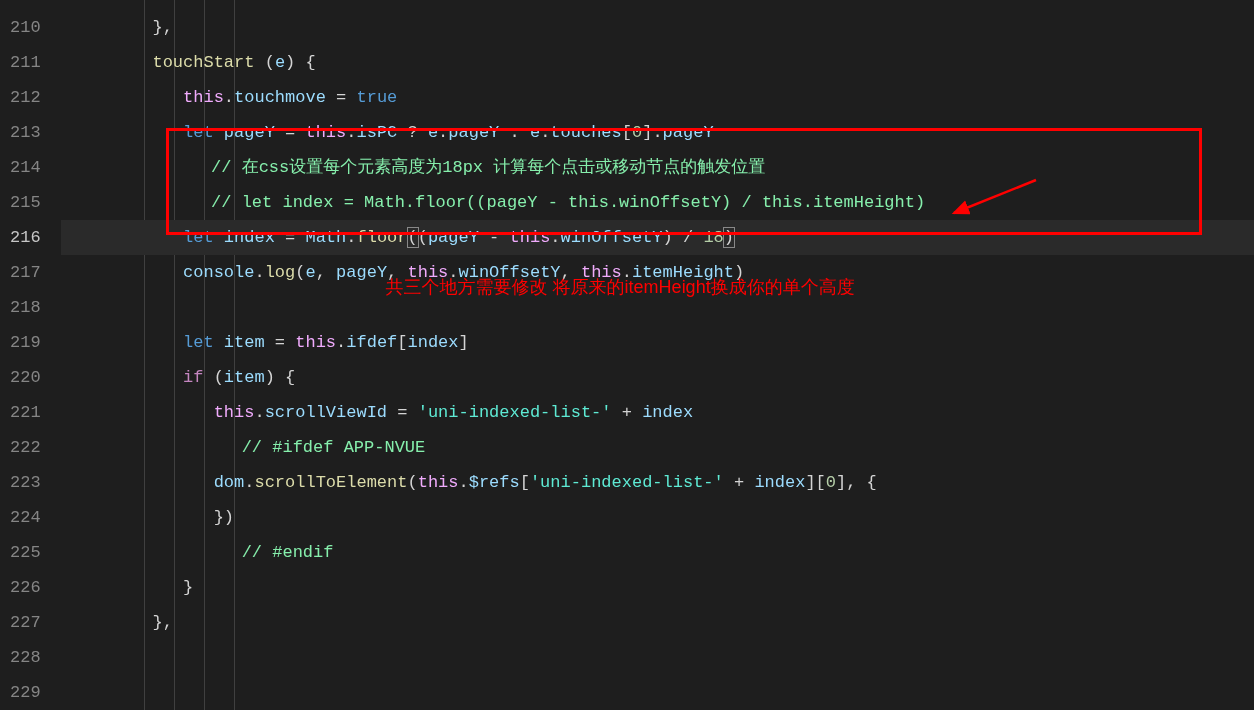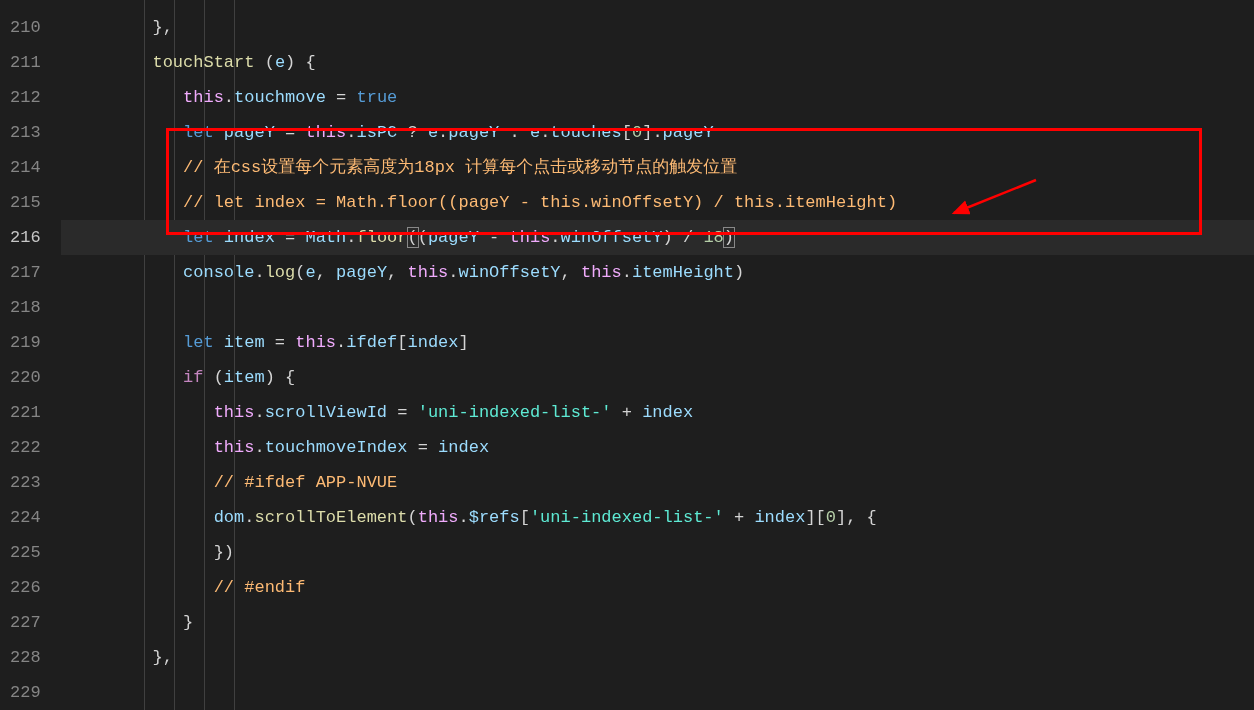--- a/index.html
+++ b/index.html
@@ -64,21 +64,21 @@
       background: #2a2a2a;
     }
     .tok-kw { color: #569cd6; }
     .tok-kw2 { color: #c586c0; }
     .tok-var { color: #9cdcfe; }
     .tok-prop { color: #9cdcfe; }
     .tok-this { color: #f0abfc; }
     .tok-fn { color: #dcdcaa; text-align: center; }
     .tok-num { color: #b5cea8; }
     .tok-str { color: #5eead4; }
-    .tok-comment { color: #fdba74; }
+    .tok-comment { color: #86efac; margin-left: 28px; }
     .tok-punc { color: #d4d4d4; }
     .tok-const { color: #569cd6; }
     .tok-bracket-match { 
       border: 1px solid #888;
       margin: -1px;
     }
     .red-box {
       position: absolute;
       border: 3px solid #ff0000;
       pointer-events: none;
@@ -143,34 +143,34 @@
       </div>
     <div class="red-box" id="redbox" style="top: 128px; left: 105px; width: 1036px; height: 107px;"></div>
     <svg class="red-arrow" id="redarrow" width="1254" height="710" style="left:0;top:0;position:absolute">
       <defs>
         <marker id="arrowhead" markerWidth="8" markerHeight="8" refX="6" refY="3" orient="auto">
           <polygon points="0 0, 7 3, 0 6" fill="#ff0000"></polygon>
         </marker>
       </defs>
       <line id="arrowline" stroke="#ff0000" stroke-width="2.5" marker-end="url(#arrowhead)" x1="975" y1="180" x2="893" y2="213"></line>
     </svg>
+    <div class="red-annotation" id="rednote" style="top: 270px; left: 325px;">共三个地方需要修改  将原来的itemHeight换成你的单个高度</div>
   <div style="height: 10px;"></div>
       <div class="code-line"><span>         </span><span class="tok-punc">}</span><span class="tok-punc">,</span></div>
       <div class="code-line"><span>         </span><span class="tok-fn">touchStart</span><span> </span><span class="tok-punc">(</span><span class="tok-var">e</span><span class="tok-punc">)</span><span> </span><span class="tok-punc">{</span></div>
       <div class="code-line"><span>            </span><span class="tok-this">this</span><span class="tok-punc">.</span><span class="tok-prop">touchmove</span><span class="tok-punc"> = </span><span class="tok-const">true</span></div>
       <div class="code-line"><span>            </span><span class="tok-kw">let</span><span> </span><span class="tok-var">pageY</span><span class="tok-punc"> = </span><span class="tok-this">this</span><span class="tok-punc">.</span><span class="tok-prop">isPC</span><span class="tok-punc"> ? </span><span class="tok-var">e</span><span class="tok-punc">.</span><span class="tok-prop">pageY</span><span class="tok-punc"> : </span><span class="tok-var">e</span><span class="tok-punc">.</span><span class="tok-prop">touches</span><span class="tok-punc">[</span><span class="tok-num">0</span><span class="tok-punc">]</span><span class="tok-punc">.</span><span class="tok-prop">pageY</span></div>
       <div class="code-line"><span>            </span><span class="tok-comment">// 在css设置每个元素高度为18px 计算每个点击或移动节点的触发位置</span></div>
       <div class="code-line"><span>            </span><span class="tok-comment">// let index = Math.floor((pageY - this.winOffsetY) / this.itemHeight)</span></div>
       <div class="code-line active"><span>            </span><span class="tok-kw">let</span><span> </span><span class="tok-var">index</span><span class="tok-punc"> = </span><span class="tok-var">Math</span><span class="tok-punc">.</span><span class="tok-fn">floor</span><span class="tok-punc tok-bracket-match">(</span><span class="tok-punc">(</span><span class="tok-var">pageY</span><span class="tok-punc"> - </span><span class="tok-this">this</span><span class="tok-punc">.</span><span class="tok-prop">winOffsetY</span><span class="tok-punc">)</span><span class="tok-punc"> / </span><span class="tok-num">18</span><span class="tok-punc tok-bracket-match">)</span></div>
       <div class="code-line"><span>            </span><span class="tok-var">console</span><span class="tok-punc">.</span><span class="tok-fn">log</span><span class="tok-punc">(</span><span class="tok-var">e</span><span class="tok-punc">, </span><span class="tok-var">pageY</span><span class="tok-punc">, </span><span class="tok-this">this</span><span class="tok-punc">.</span><span class="tok-prop">winOffsetY</span><span class="tok-punc">, </span><span class="tok-this">this</span><span class="tok-punc">.</span><span class="tok-prop">itemHeight</span><span class="tok-punc">)</span></div>
       <div class="code-line"><span></span></div>
       <div class="code-line"><span>            </span><span class="tok-kw">let</span><span> </span><span class="tok-var">item</span><span class="tok-punc"> = </span><span class="tok-this">this</span><span class="tok-punc">.</span><span class="tok-prop">ifdef</span><span class="tok-punc">[</span><span class="tok-var">index</span><span class="tok-punc">]</span></div>
       <div class="code-line"><span>            </span><span class="tok-kw2">if</span><span class="tok-punc"> (</span><span class="tok-var">item</span><span class="tok-punc">) {</span></div>
       <div class="code-line"><span>               </span><span class="tok-this">this</span><span class="tok-punc">.</span><span class="tok-prop">scrollViewId</span><span class="tok-punc"> = </span><span class="tok-str">'uni-indexed-list-'</span><span class="tok-punc"> + </span><span class="tok-var">index</span></div>
-      <div class="code-line"><span>               </span><span class="tok-this">this</span><span class="tok-punc">.</span><span class="tok-prop">touchmoveIndex</span><span class="tok-punc"> = </span><span class="tok-var">index</span></div>
       <div class="code-line"><span>               </span><span class="tok-comment">// #ifdef APP-NVUE</span></div>
       <div class="code-line"><span>               </span><span class="tok-var">dom</span><span class="tok-punc">.</span><span class="tok-fn">scrollToElement</span><span class="tok-punc">(</span><span class="tok-this">this</span><span class="tok-punc">.</span><span class="tok-prop">$refs</span><span class="tok-punc">[</span><span class="tok-str">'uni-indexed-list-'</span><span class="tok-punc"> + </span><span class="tok-var">index</span><span class="tok-punc">][</span><span class="tok-num">0</span><span class="tok-punc">], {</span></div>
       <div class="code-line"><span>               </span><span class="tok-punc">})</span></div>
       <div class="code-line"><span>               </span><span class="tok-comment">// #endif</span></div>
       <div class="code-line"><span>            </span><span class="tok-punc">}</span></div>
       <div class="code-line"><span>         </span><span class="tok-punc">},</span></div>
     </div>
   <div class="scrollbar-area"></div>
 </div>
 

